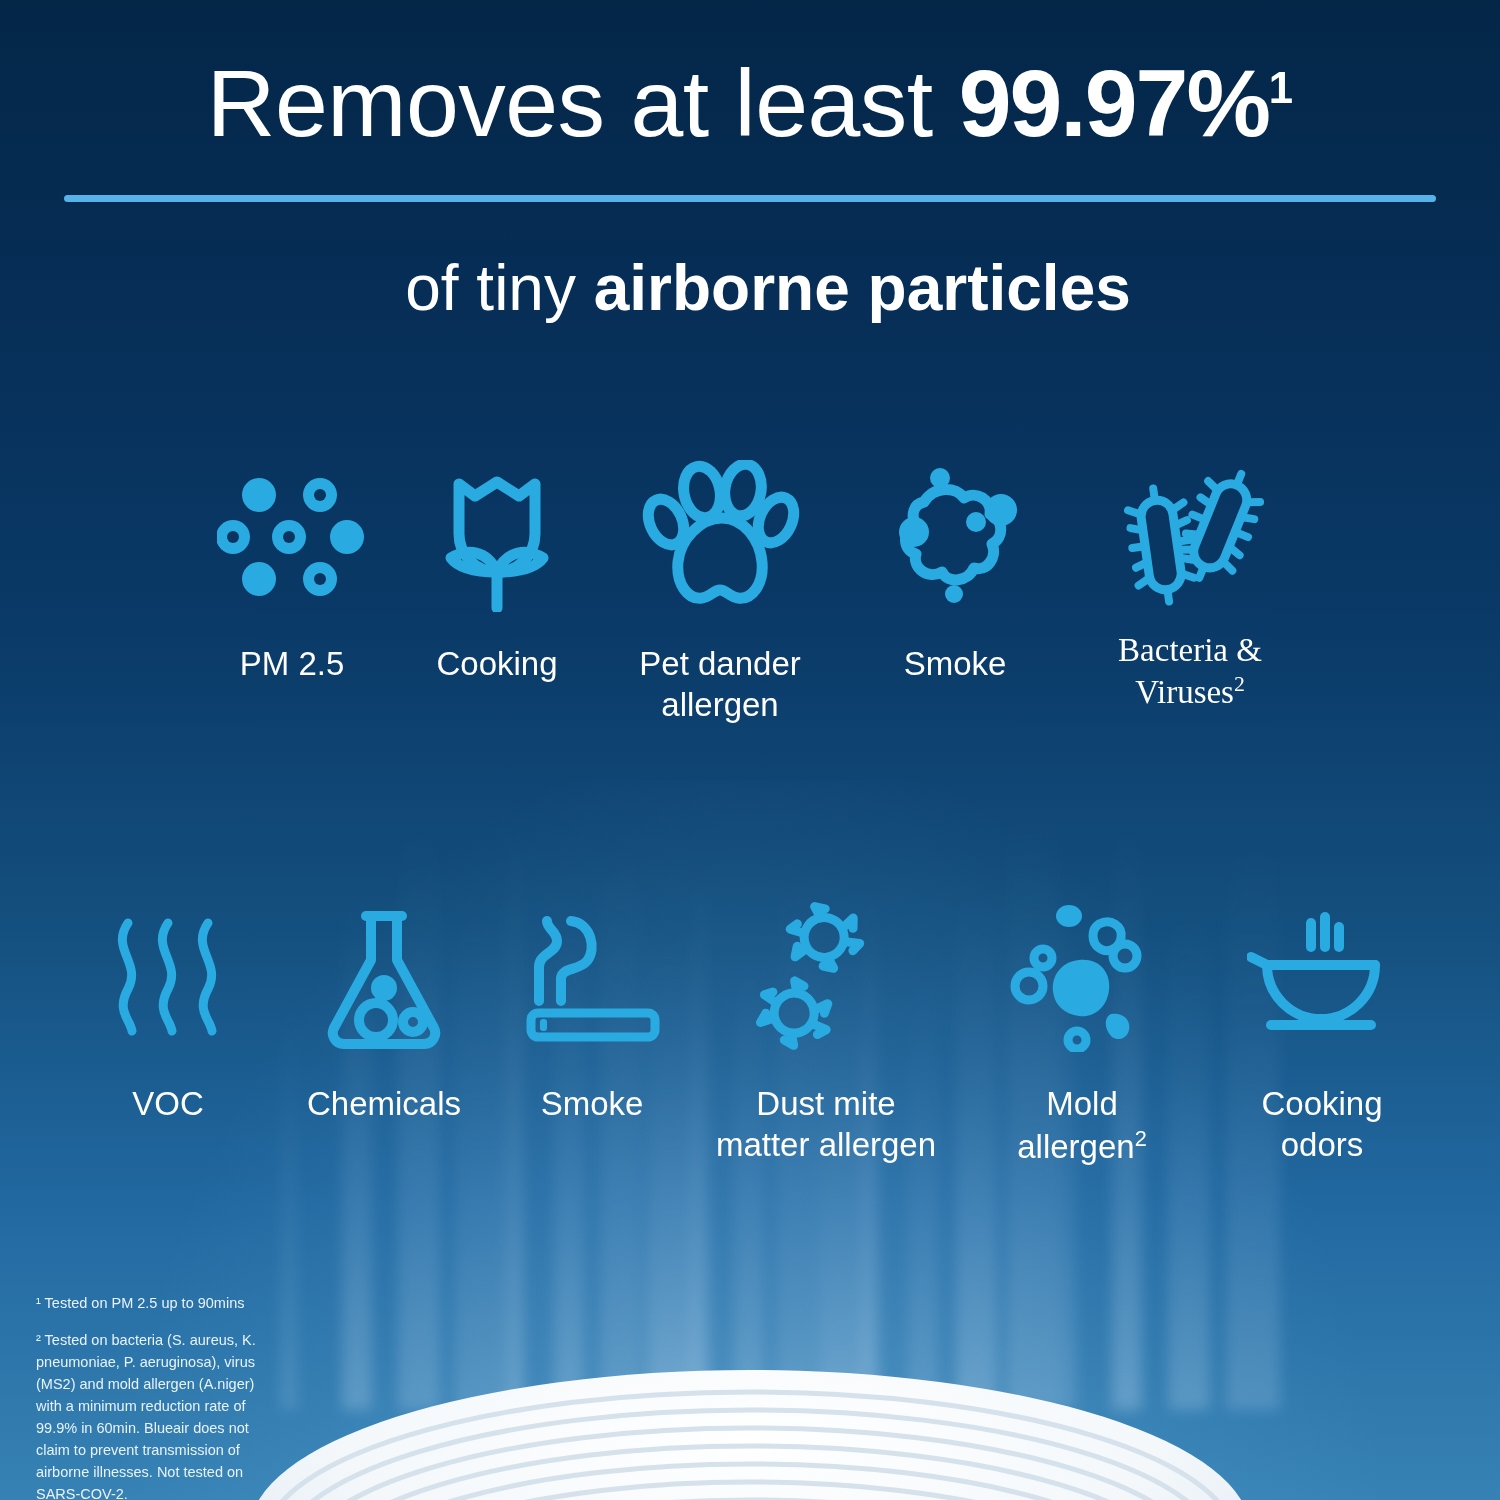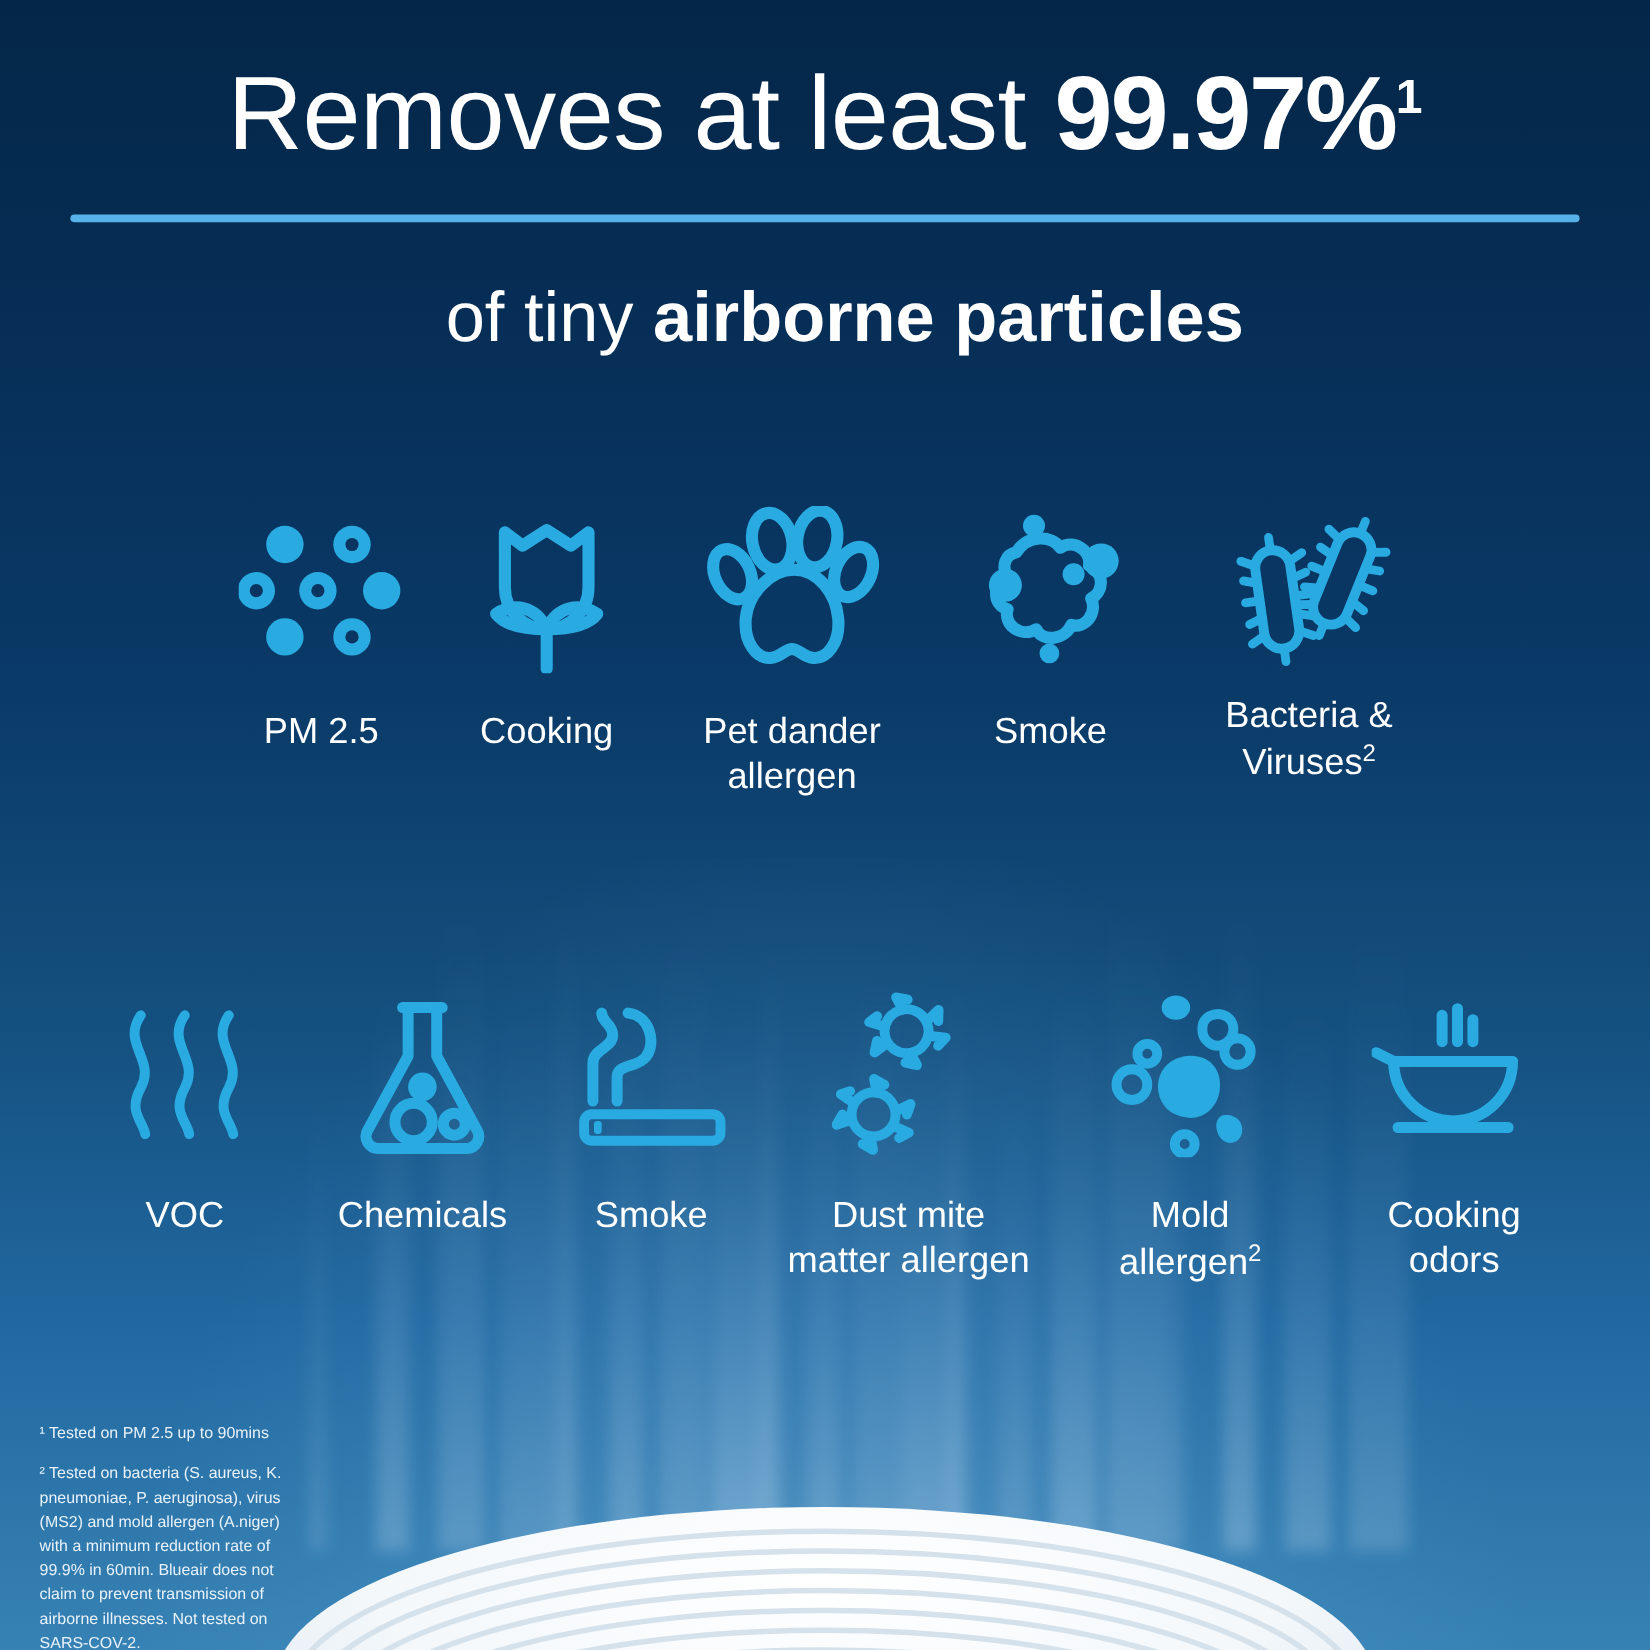--- a/index.html
+++ b/index.html
@@ -134,21 +134,21 @@
   
   .row2 .c0 { width:216px; }
   .row2 .c1 { width:216px; }
   .row2 .c2 { width:200px;justify-content:flex-end; }
   .row2 .c3 { width:268px; }
   .row2 .c4 { width:244px; }
   .row2 .c5 { width:236px; }
 
   
   .row1 .c0 .label, .row1 .c1 .label, .row1 .c3 .label { margin-top:22px; }
-  .row1 .c4 .label { margin-top:8px; }
+  .row1 .c4 .label { margin-top:8px;font-family:Liberation Serif, serif; }
   .row2 .c0 .label, .row2 .c1 .label, .row2 .c2 .label { margin-top:22px; }
 
   
   .notes {
     position:absolute;
     left:36px; top:1292px;
     width:232px;
     color:#e9f2fa;
     font-size:14.5px;
     line-height:1.52;

